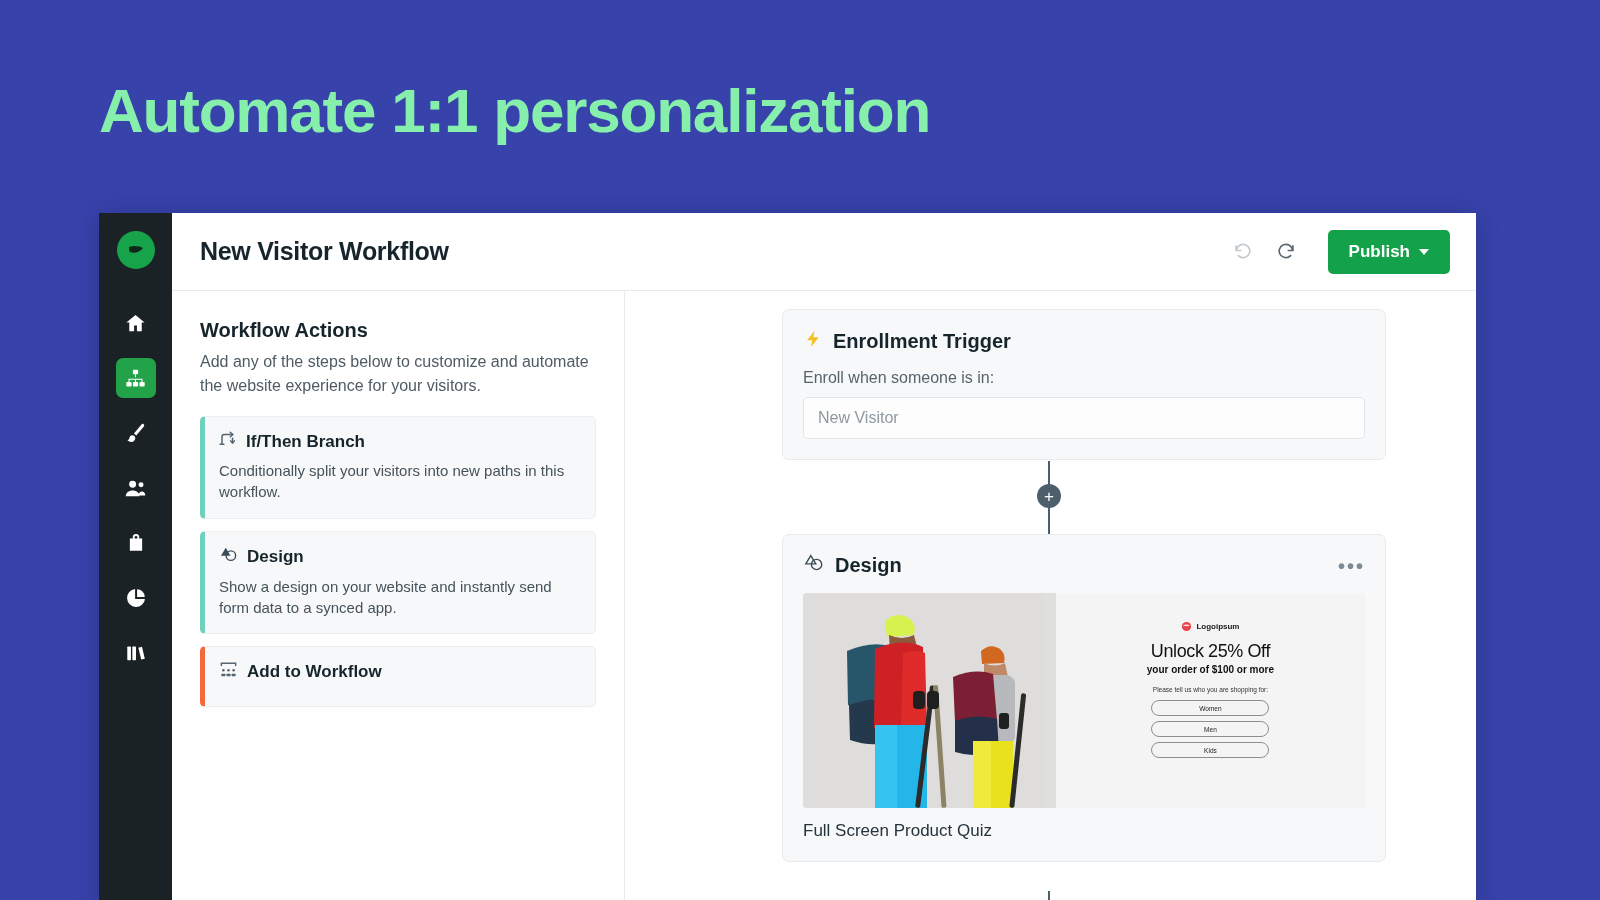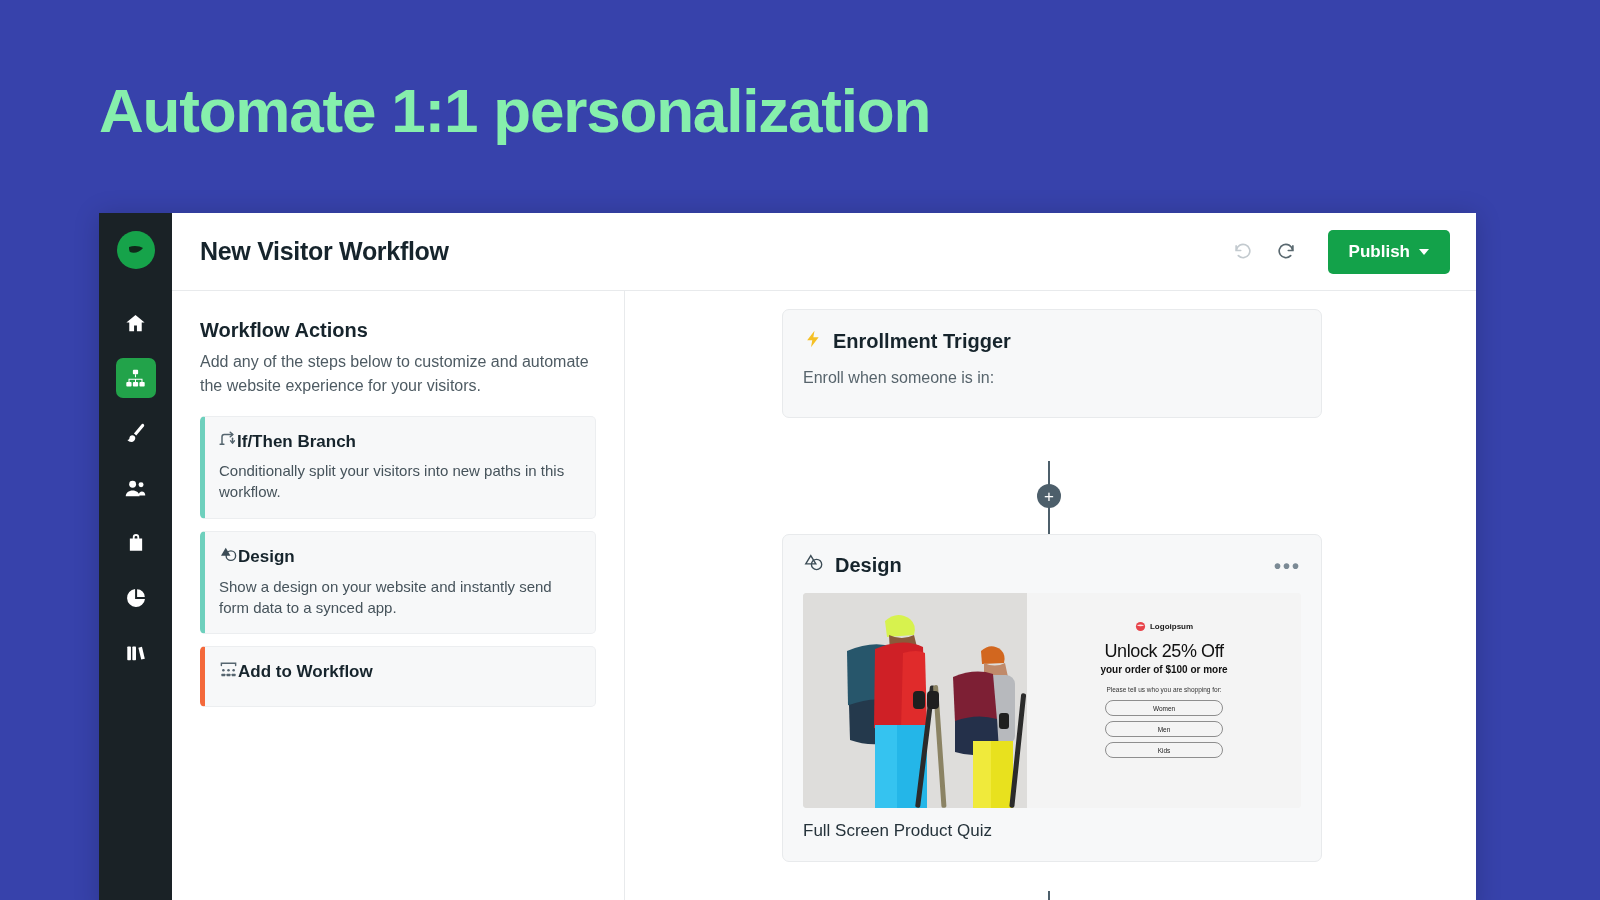--- a/index.html
+++ b/index.html
@@ -115,32 +115,32 @@
   .action-card {
     background: #f7f8f9;
     border: 1px solid #eceef0;
     border-left: 5px solid #6ed0bd;
     border-radius: 5px;
     padding: 13px 16px 15px 14px;
     margin-bottom: 12px;
   }
   .action-card.accent-orange { border-left-color: #f4693b; }
   .action-title {
-    display: flex; align-items: center; 
+    display: flex; align-items: center; gap: 9px;
     font-size: 17px; font-weight: bold; color: #16242c;
     margin-bottom: 7px;
   }
   .action-desc { font-size: 15px; color: #46535b; line-height: 1.42; }
 
   
   .canvas { flex: 1; position: relative; overflow: hidden; }
   .node {
     position: absolute;
     left: 157px;
-    width: 540px;
+    width: 604px;
     background: #f7f8f9;
     border: 1px solid #e8eaec;
     border-radius: 7px;
   }
   .node-trigger { top: 18px; padding: 18px 20px 20px 20px; }
   .node-design  { top: 243px; padding: 17px 20px 20px 20px; }
 
   .node-title {
     display: flex; align-items: center; gap: 10px;
     font-size: 20px; font-weight: bold; color: #16242c;
@@ -389,20 +389,21 @@
         <div class="node node-trigger">
           <div class="node-title">
             <span>
               <svg width="20" height="22" viewBox="0 0 24 24">
                   <path d="M13.8 2L5 13.6h6.1L9.6 22l9.2-12.1h-6.4z" fill="#f5c025"></path>
                 </svg>
             </span>
             <span>Enrollment Trigger</span>
           </div>
           <div class="trigger-label">Enroll when someone is in:</div>
+          <input class="trigger-input" type="text" placeholder="New Visitor" style="">
         </div>
 
         <div class="connector"></div>
         <button class="plus-btn">+</button>
 
         <div class="node node-design">
           <div class="node-title">
             <span>
               <svg width="22" height="22" viewBox="0 0 24 24" fill="none" stroke="#3c4c56" stroke-width="1.5">
                 <path d="M8.5 4L14 13H3z"></path>

